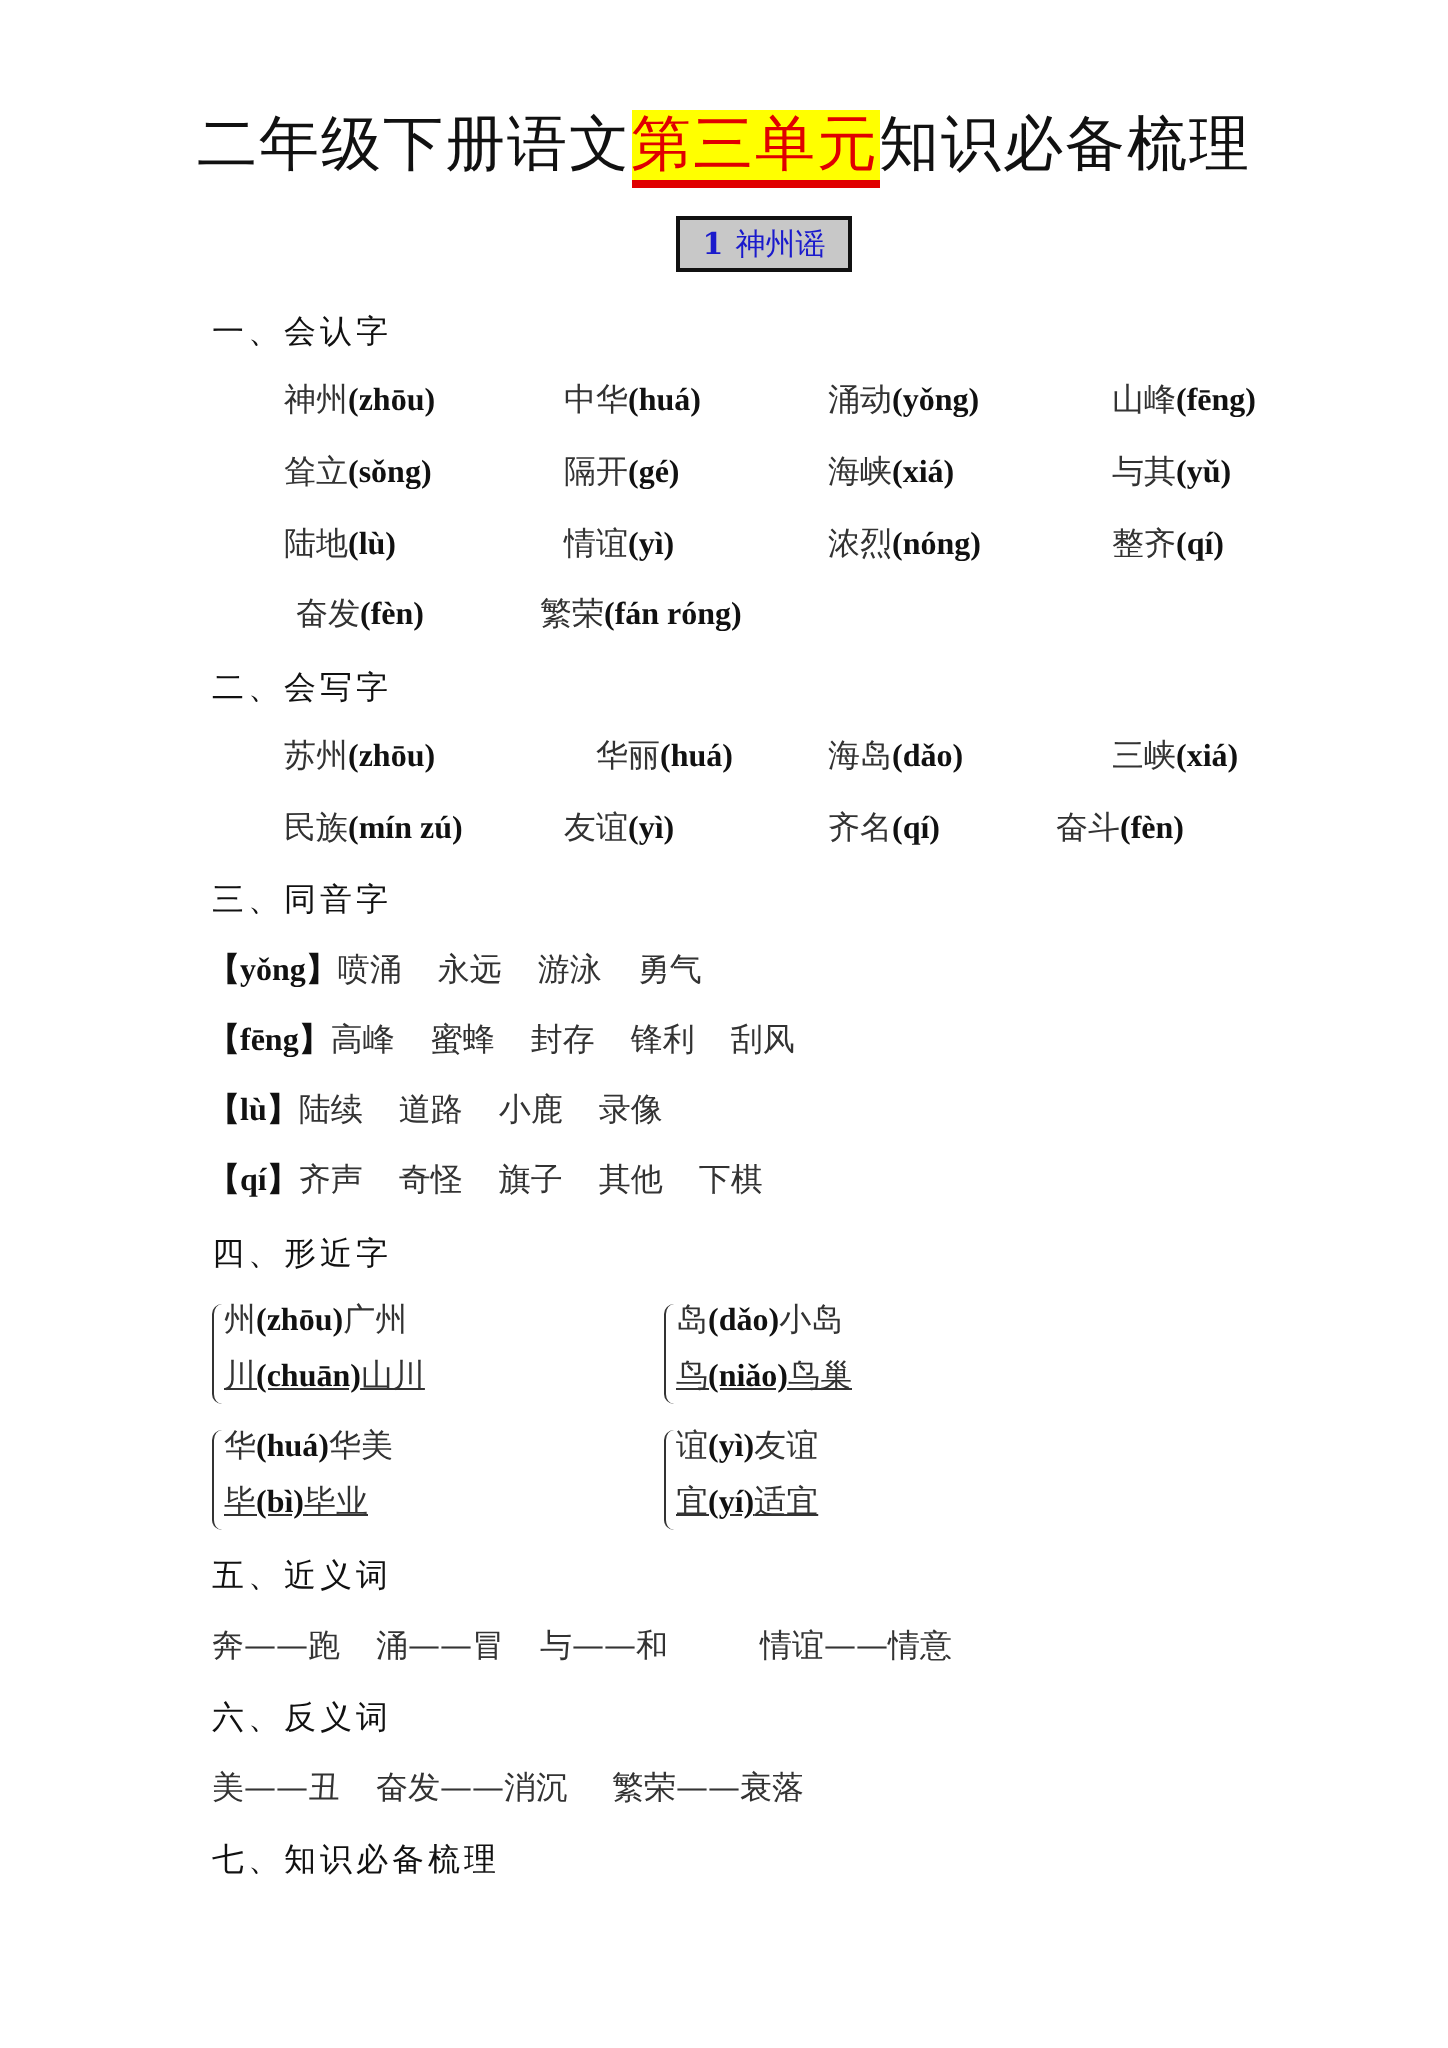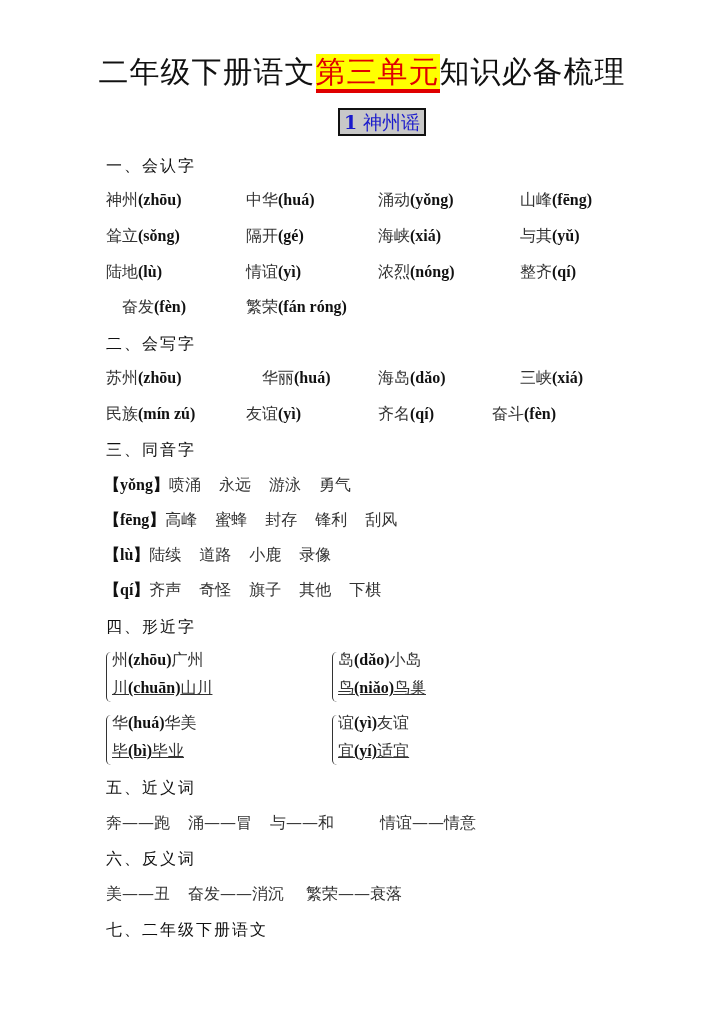--- a/index.html
+++ b/index.html
@@ -2,27 +2,27 @@
 <html><head>
 <meta charset="utf-8">
 <style>
   html, body { margin:0; padding:0; background:#ffffff; }
   body { width:724px; height:1024px; position:relative; overflow:hidden;
          font-family:"DejaVu Serif","Liberation Serif",serif; color:#222; }
   .title { position:absolute; left:0; width:724px; top:52px; text-align:center;
            font-family:"DejaVu Sans","Liberation Sans",sans-serif; font-size:30px; color:#111; letter-spacing:1px; }
   .title .hl { background:#ffff00; color:#e00000; border-bottom:4px solid #e00000; }
   .lesson { position:absolute; left:338px; top:108px; width:88px; height:28px; background:#c8c8c8;
-            border:2px solid #111; box-sizing:border-box; color:#1a1acc; font-size:19px;
+            border:2px solid #111; box-sizing:border-box; color:#1a1acc; font-size:15px;
             font-family:"DejaVu Sans","Liberation Sans",sans-serif; text-align:center; line-height:24px; }
   .lesson .num { font-family:"DejaVu Serif",serif; font-weight:bold; margin-right:6px; }
   .h { position:absolute; left:106px; font-family:Liberation Sans, sans-serif;
        font-size:16px; color:#111; letter-spacing:2px; }
   .row { position:absolute; left:0; width:724px; height:24px; font-size:16px; }
-  .cell { position:absolute; white-space:nowrap; color:#333; }
+  .cell { position:absolute; white-space:nowrap; color:#333;margin-left:36px; }
   .py { font-weight:bold; color:#111; font-family:"Liberation Serif","DejaVu Serif",serif; }
   .line { position:absolute; left:106px; font-size:16px; color:#333; white-space:nowrap; }
   .line .w { margin-right:18px; }
   .brk { position:absolute; font-size:16px; color:#333; }
   .brk .bar { position:absolute; left:0; top:2px; width:6px; height:50px; border-left:1.5px solid #333;
               border-radius:5px 0 0 5px; }
   .brk .l1, .brk .l2 { position:absolute; left:6px; white-space:nowrap; }
   .brk .l1 { top:0; } .brk .l2 { top:28px;text-decoration:underline; }
 </style>
 </head>
@@ -50,22 +50,22 @@
       <div class="cell" style="left:378px"><span>海峡</span><span class="py">(xiá)</span></div>
       <div class="cell" style="left:520px"><span>与其</span><span class="py">(yǔ)</span></div>
     </div>
     <div class="row" style="top:262px">
       <div class="cell" style="left:106px"><span>陆地</span><span class="py">(lù)</span></div>
       <div class="cell" style="left:246px"><span>情谊</span><span class="py">(yì)</span></div>
       <div class="cell" style="left:378px"><span>浓烈</span><span class="py">(nóng)</span></div>
       <div class="cell" style="left:520px"><span>整齐</span><span class="py">(qí)</span></div>
     </div>
     <div class="row" style="top:297px">
-      <div class="cell" style="left:122px"><span>奋发</span><span class="py">(fèn)</span></div>
-      <div class="cell" style="left:246px"><span>繁荣</span><span class="py">(fán róng)</span></div>
+      <div class="cell" style="left:112px"><span>奋发</span><span class="py">(fèn)</span></div>
+      <div class="cell" style="left:234px"><span>繁荣</span><span class="py">(fán róng)</span></div>
     </div>
   </div>
 
 <div class="h" style="top:334px">二、会写字</div>
 <div id="s2">
     <div class="row" style="top:368px">
       <div class="cell" style="left:106px"><span>苏州</span><span class="py">(zhōu)</span></div>
       <div class="cell" style="left:262px"><span>华丽</span><span class="py">(huá)</span></div>
       <div class="cell" style="left:378px"><span>海岛</span><span class="py">(dǎo)</span></div>
       <div class="cell" style="left:520px"><span>三峡</span><span class="py">(xiá)</span></div>
@@ -109,13 +109,13 @@
       <div class="l2"><span>宜</span><span class="py">(yí)</span><span>适宜</span></div>
     </div>
   </div>
 
 <div class="h" style="top:778px">五、近义词</div>
 <div class="line" id="s5" style="top:813px"><span style="margin-right:18px">奔——跑</span><span style="margin-right:18px">涌——冒</span><span style="margin-right:46px">与——和</span><span style="margin-right:0">情谊——情意</span></div>
 
 <div class="h" style="top:849px">六、反义词</div>
 <div class="line" id="s6" style="top:884px"><span style="margin-right:18px">美——丑</span><span style="margin-right:22px">奋发——消沉</span><span style="margin-right:16px">繁荣——衰落</span></div>
 
-<div class="h" style="top:920px">七、二年级下册语文</div>
+<div class="h" style="top:920px">七、知识必备梳理</div>
 
 </body></html>

